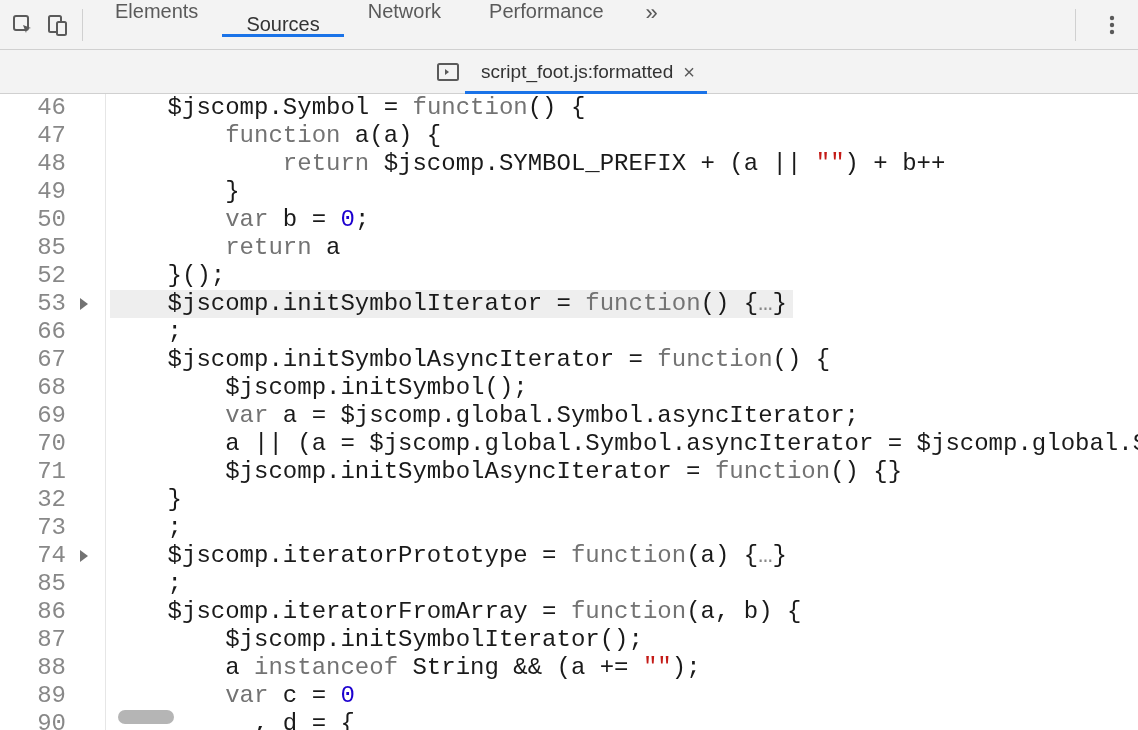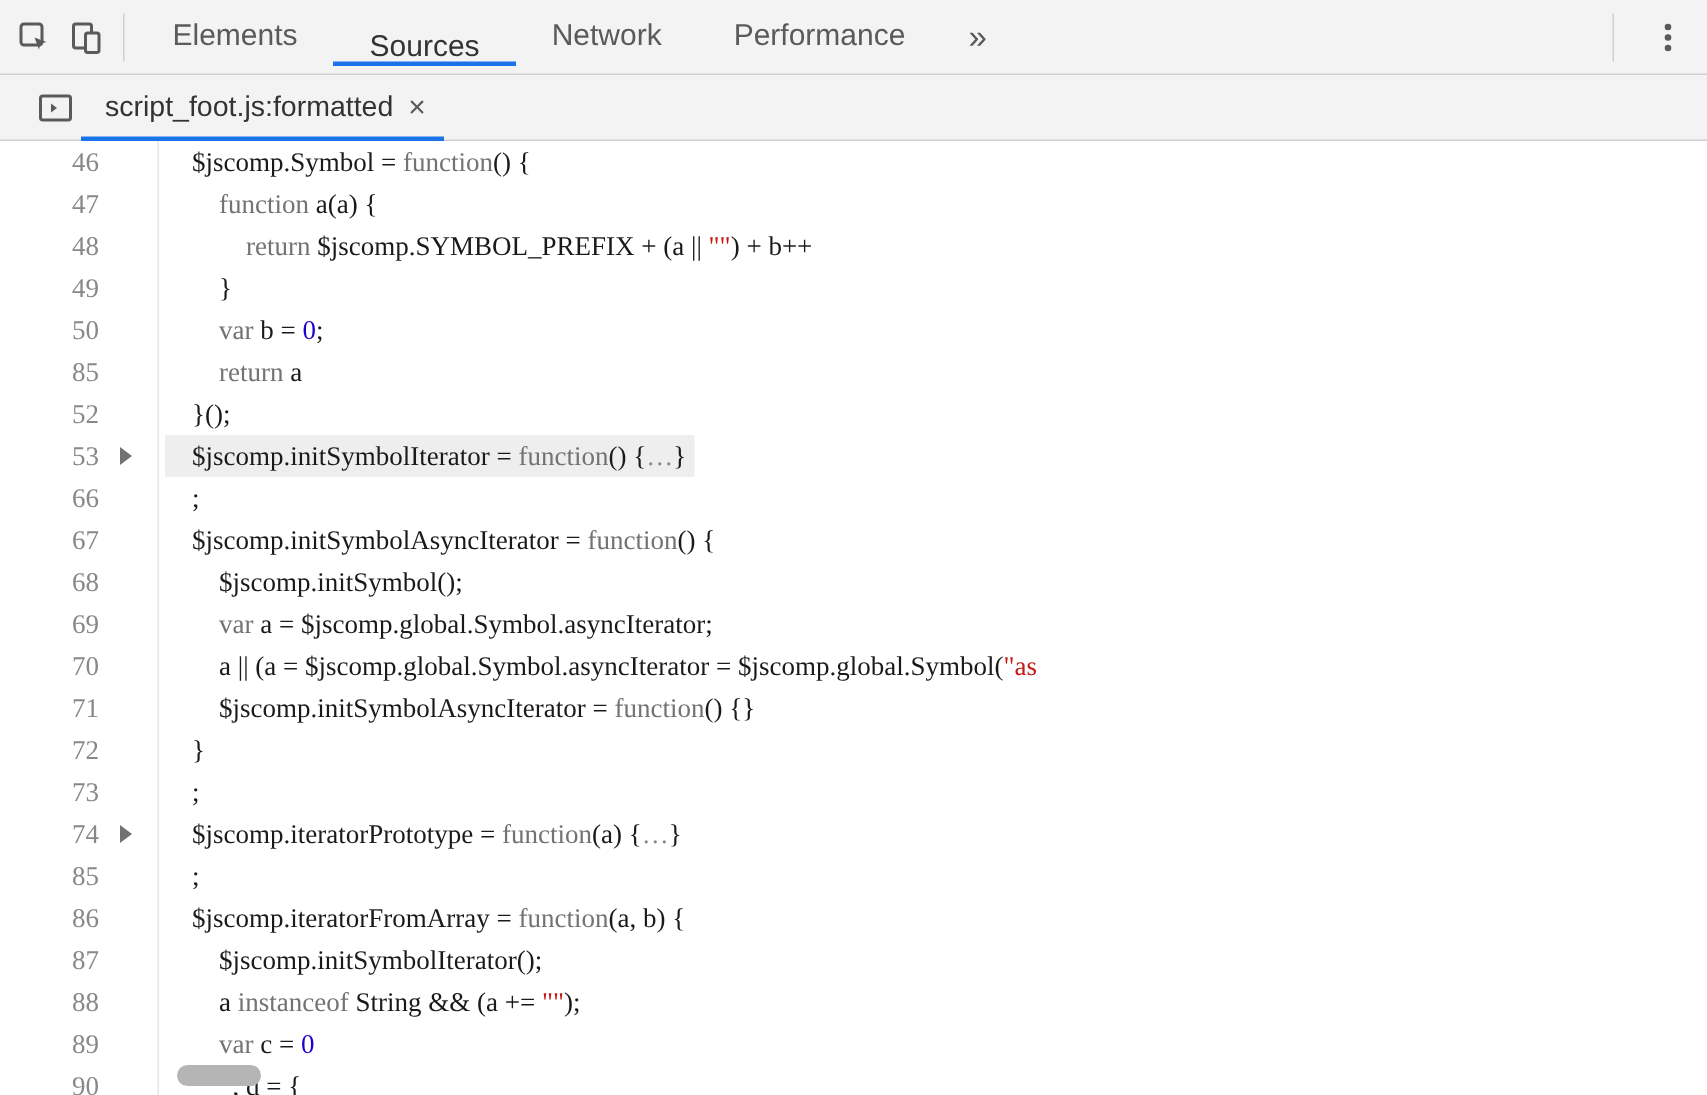--- a/index.html
+++ b/index.html
@@ -31,21 +31,21 @@
       color: #5a5a5a;
     }
     .toolbar-sep {
       width: 1px;
       height: 32px;
       background: #d0d0d0;
       margin: 0 8px;
     }
     .tabs-main {
       display: flex;
-      align-items: center;
+      align-items: flex-start;
       height: 100%;
       flex: 1;
       gap: 0;
     }
     .tab-main {
       display: flex;
       align-items: center;
       padding: 0 24px;
       font-size: 20px;
       color: #5a5a5a;
@@ -71,21 +71,22 @@
       gap: 8px;
     }
 
     
     .filebar {
       display: flex;
       align-items: center;
       height: 44px;
       background: #f3f3f3;
       border-bottom: 1px solid #d0d0d0;
-      padding: 0 20px;
+      padding: 0 6px;
+      justify-content: center;
     }
     .filebar-icon {
       width: 34px;
       height: 34px;
       display: flex;
       align-items: center;
       justify-content: center;
       color: #5a5a5a;
     }
     .file-tab {
@@ -111,22 +112,22 @@
       font-size: 20px;
       color: #5a5a5a;
       font-weight: 300;
       line-height: 1;
     }
 
     
     .code-area {
       display: flex;
       height: calc(730px - 50px - 44px);
-      font-family: Liberation Serif, serif;
-      font-size: 18px;
+      font-family: Liberation Mono, monospace;
+      font-size: 24px;
       line-height: 28px;
       overflow: hidden;
       position: relative;
       justify-content: flex-end;
     }
     .gutter {
       width: 74px;
       text-align: right;
       padding-right: 8px;
       color: #888;
@@ -256,21 +257,21 @@
       <div class="code-line">50</div>
       <div class="code-line">85</div>
       <div class="code-line">52</div>
       <div class="code-line">53</div>
       <div class="code-line">66</div>
       <div class="code-line">67</div>
       <div class="code-line">68</div>
       <div class="code-line">69</div>
       <div class="code-line">70</div>
       <div class="code-line">71</div>
-      <div class="code-line">72</div>
+      <div class="code-line">32</div>
       <div class="code-line">73</div>
       <div class="code-line">74</div>
       <div class="code-line">85</div>
       <div class="code-line">86</div>
       <div class="code-line">87</div>
       <div class="code-line">88</div>
       <div class="code-line">89</div>
       <div class="code-line">90</div>
     </div>
   <div class="fold-col" id="foldcol">

